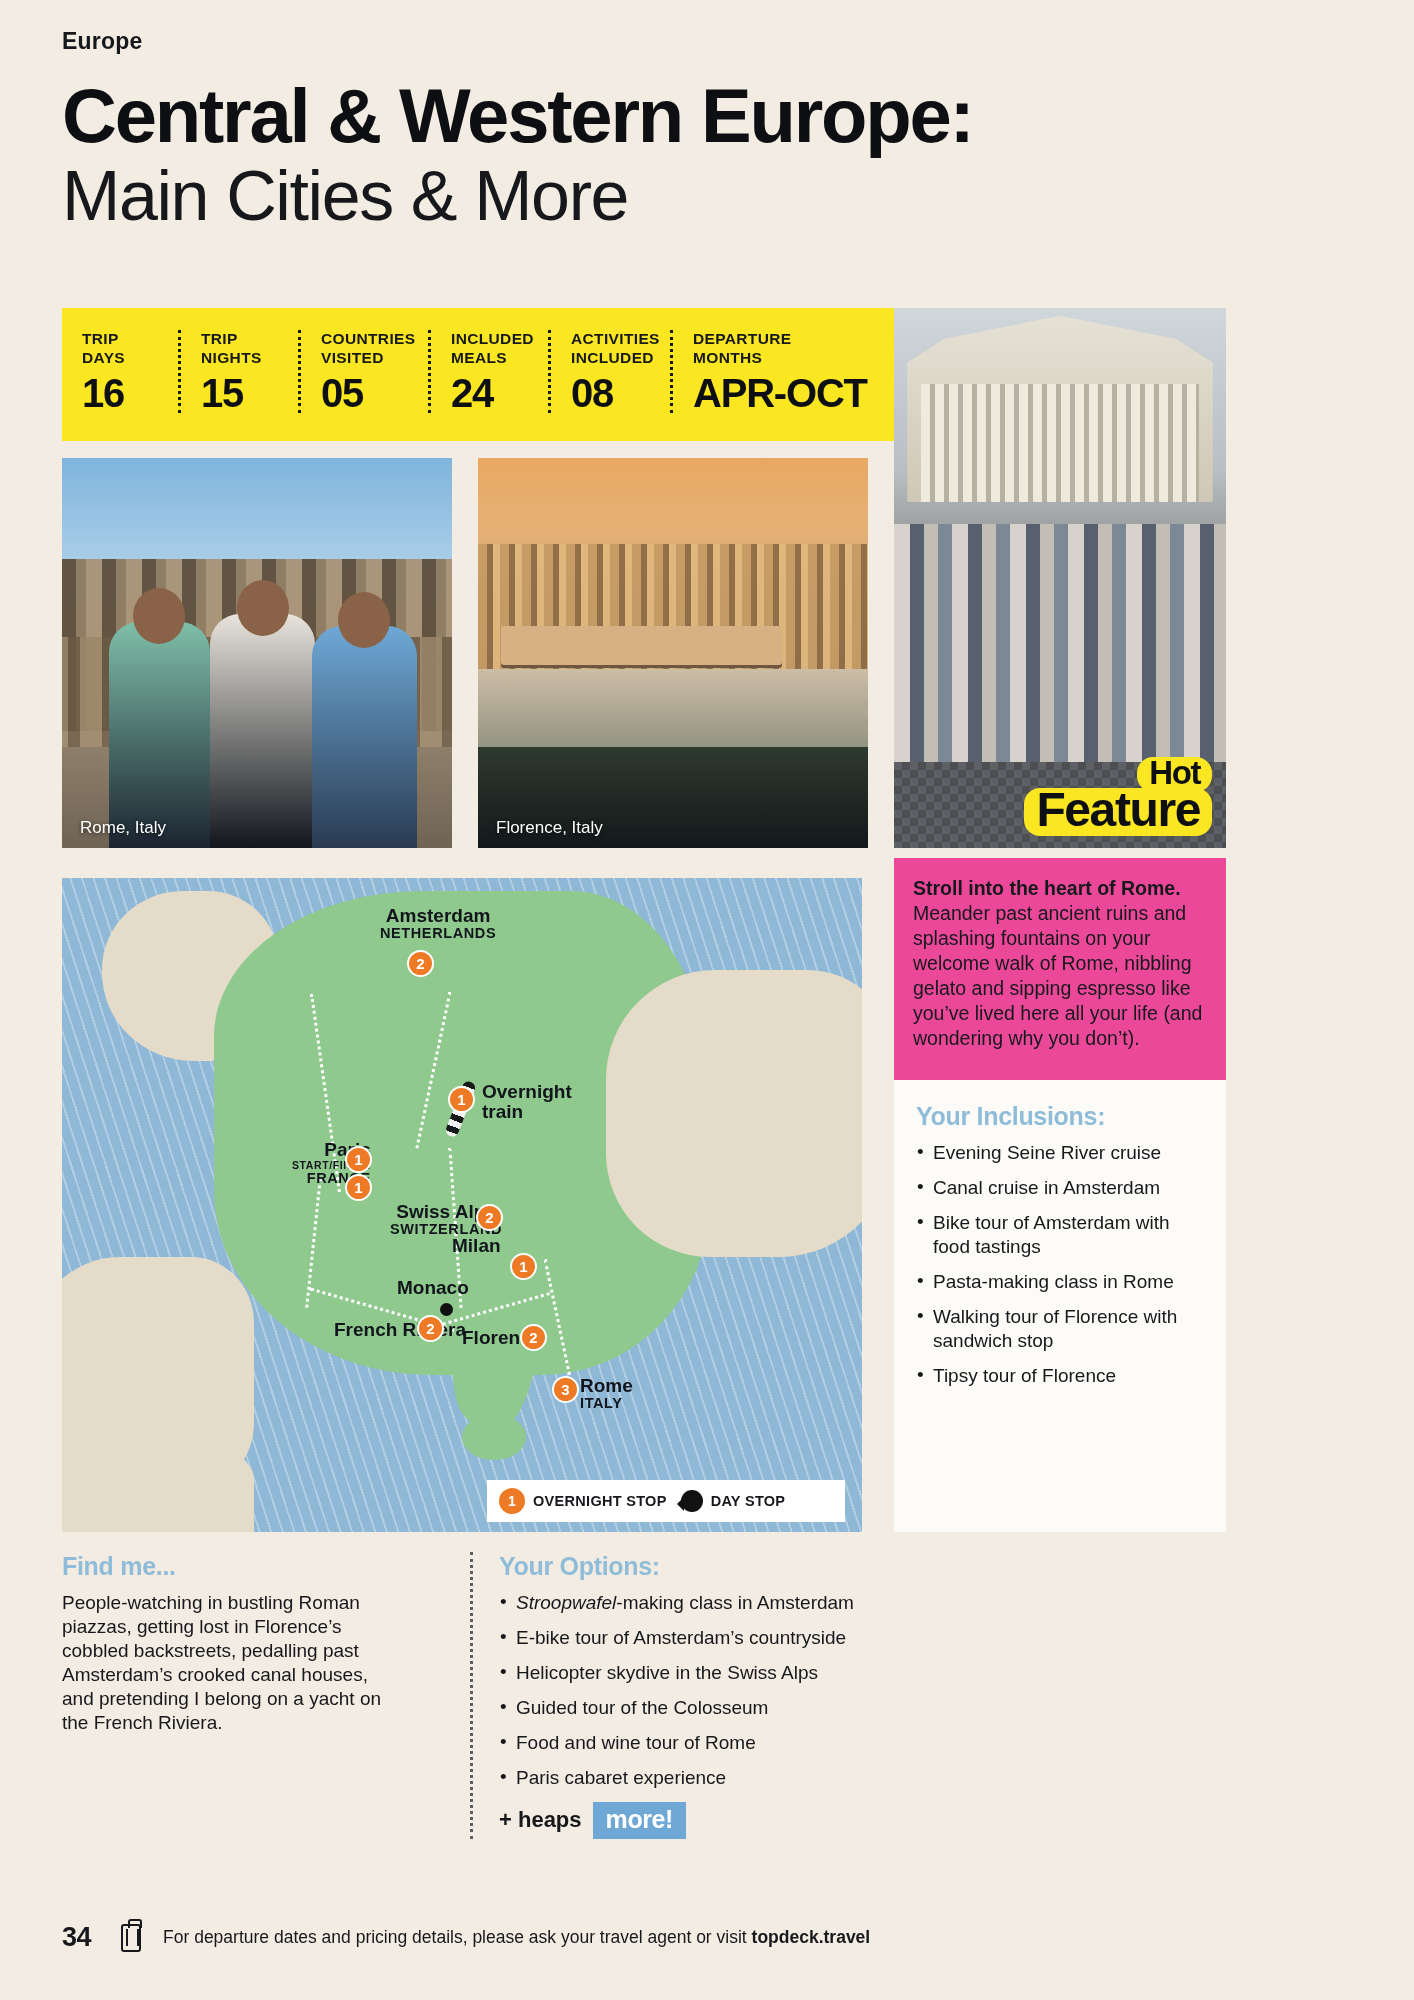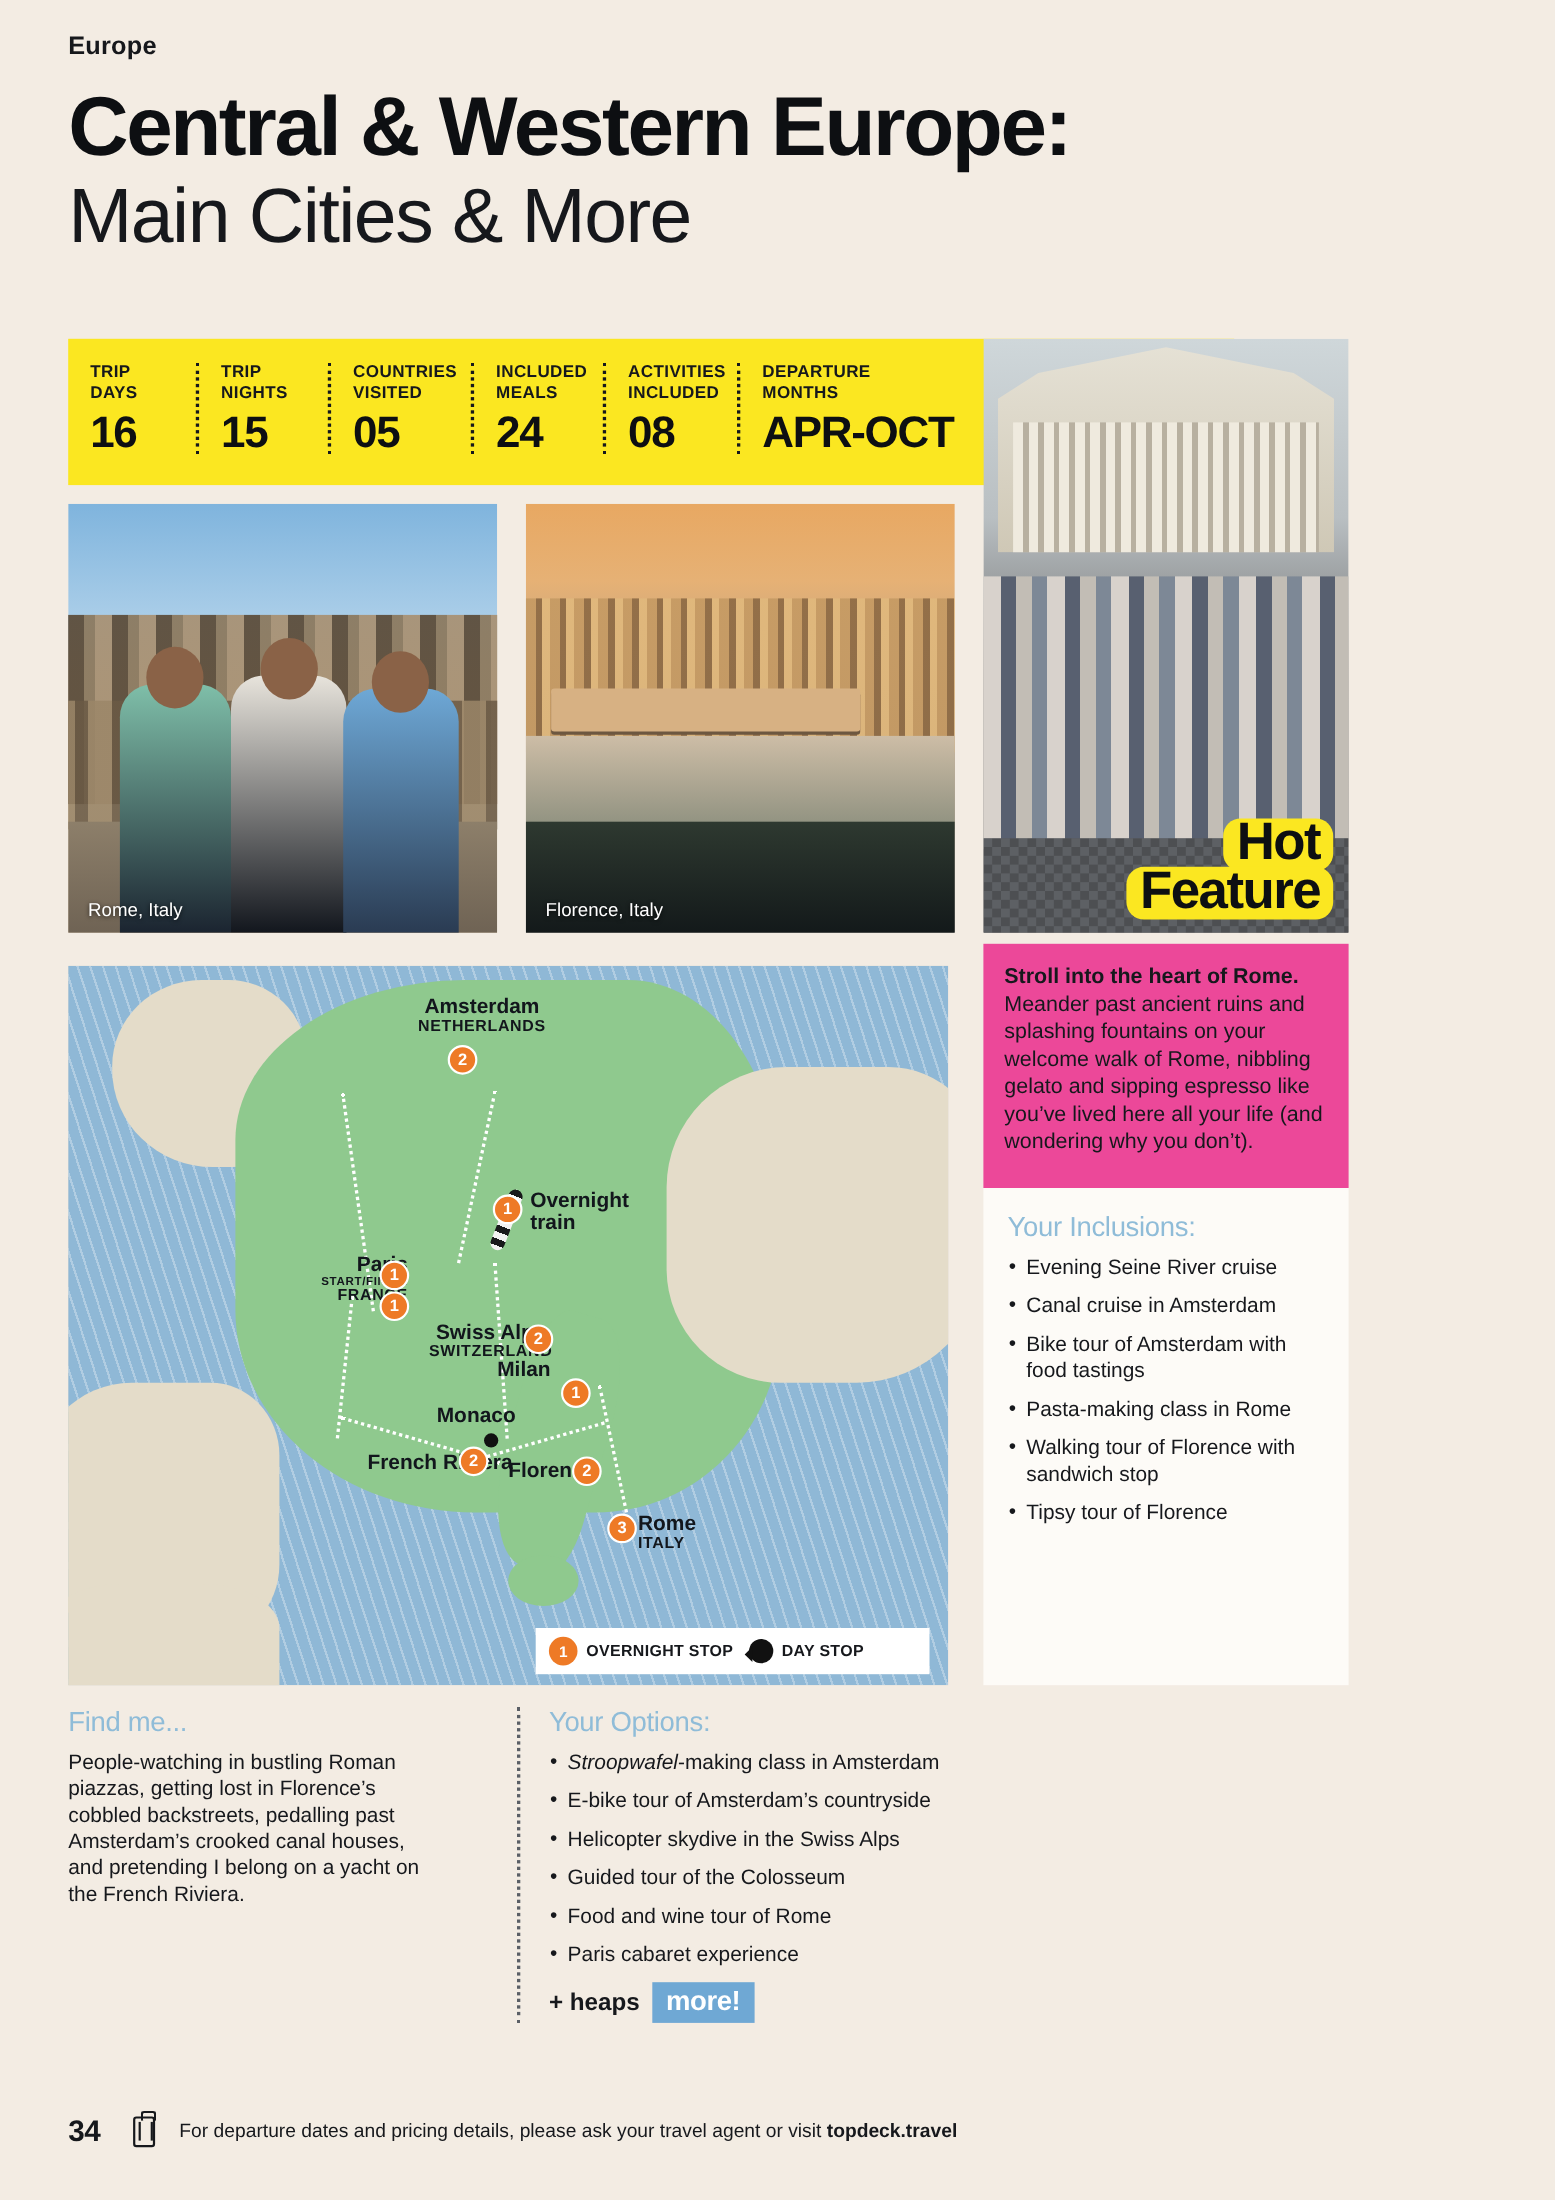--- a/index.html
+++ b/index.html
@@ -118,38 +118,38 @@
   .hot-badge {
     position:absolute; right:14px; bottom:12px; z-index:6;
     text-align:right; line-height:.88;
   }
   .hot-badge span {
     display:inline-block; background:#fbe721; color:#0d0f12;
     font-weight:bold; letter-spacing:-1.4px;
     padding:1px 12px 5px; border-radius:16px;
     -webkit-text-stroke:0px;
   }
-  .hot-1 { font-size:48px; margin-bottom:-4px; }
+  .hot-1 { font-size:33px; margin-bottom:-4px; }
   .hot-2 { font-size:48px; }
 
   
   .hot-box {
     position:absolute; left:894px; top:858px; width:332px; height:222px;
     background:#ec4899; padding:18px 19px 16px 19px;
   }
   .hot-box .hb-lead { font-size:19.5px; font-weight:bold; line-height:1.28; }
   .hot-box .hb-body { font-size:19.5px; line-height:1.28; }
 
   
   .incl-box {
     position:absolute; left:894px; top:1080px; width:332px; height:452px;
     background:#fdfbf7; padding:22px 20px 0 22px;
   }
   .panel-head {
-    font-size:25px; font-weight:normal; color:#8fbcd8;
+    font-size:25px; font-weight:bold; color:#8fbcd8;
     letter-spacing:-.3px; margin-bottom:10px;
   }
   .blist { list-style:none; }
   .blist li {
     font-size:19px; line-height:1.26; margin-bottom:11px;
     padding-left:17px; position:relative; color:#16181c;
   }
   .blist li:before {
     content:"•"; position:absolute; left:1px; top:-1px; font-size:19px;
   }

